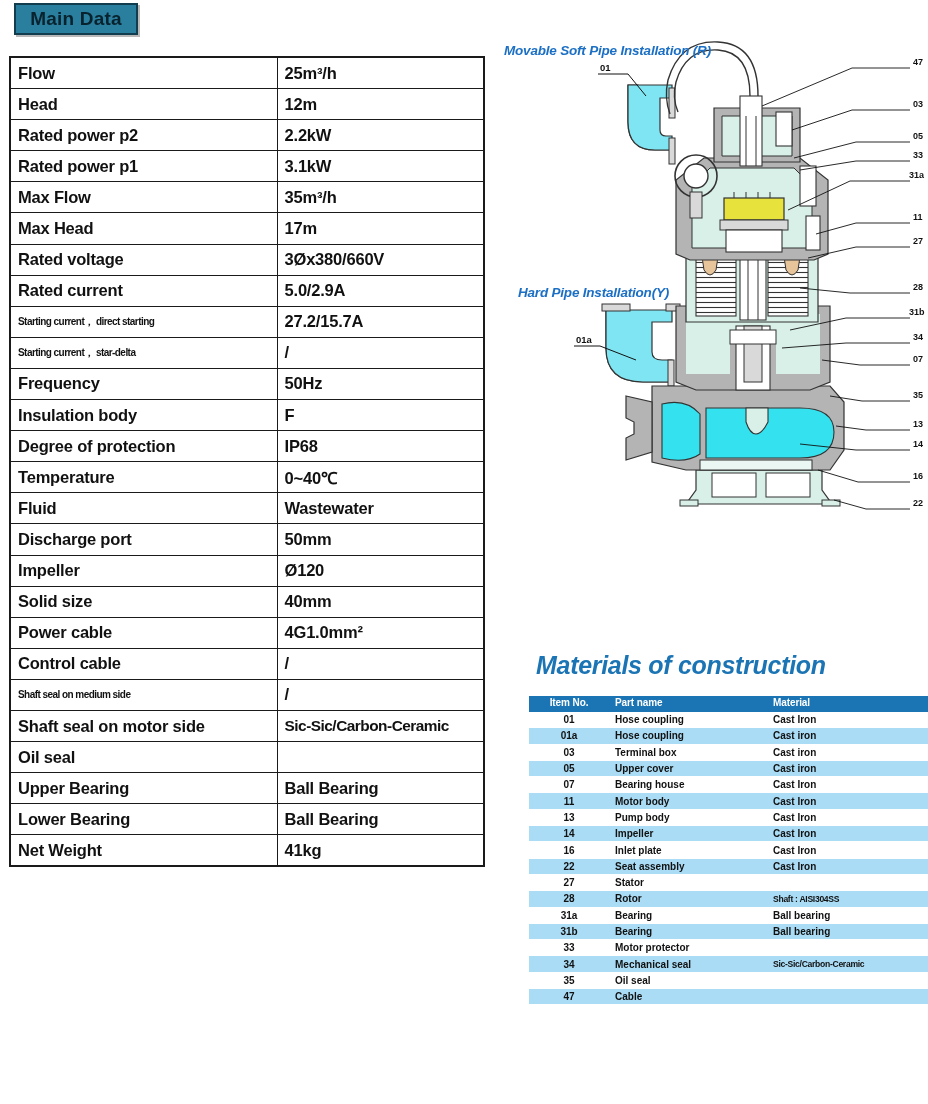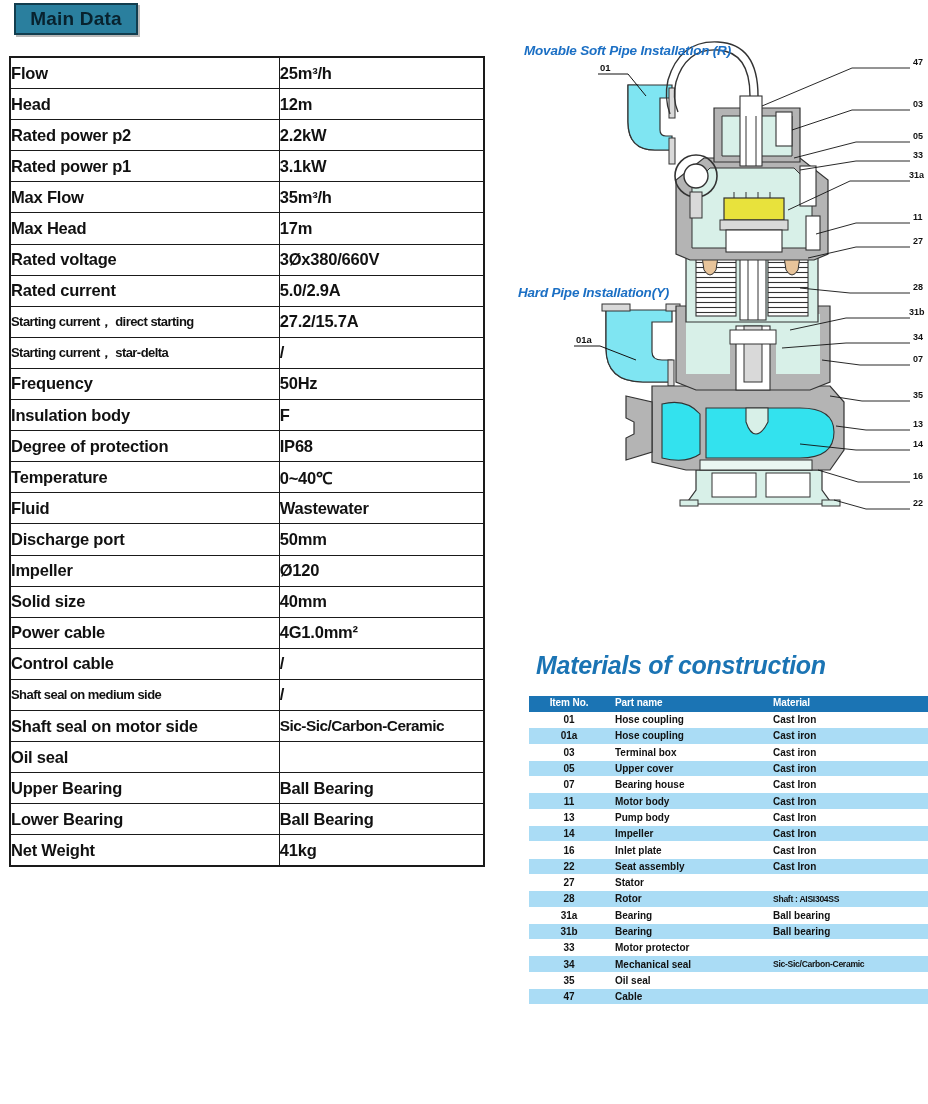--- a/index.html
+++ b/index.html
@@ -30,44 +30,44 @@
     border-collapse:collapse;
     border:2px solid #1a1a1a;
     background:#fff;
   }
   #main-data-table td{
     border:1px solid #1a1a1a;
     font-size:16.5px;
     font-weight:bold;
     color:#111;
     height:30.1px;
-    padding:0 0 0 0;
+    padding:0 0 0 7px;
     white-space:nowrap;
     overflow:hidden;
     letter-spacing:-.2px;
   }
   #main-data-table td.k{width:266px;}
   #main-data-table td.v{width:202px;}
-  #main-data-table td.k.tight{font-size:13px;letter-spacing:-.55px;}
+  #main-data-table td.k.tight{font-size:10px;letter-spacing:-.55px;}
   #main-data-table td.v.tight{font-size:15.4px;letter-spacing:-.5px;}
 
   
   #drawing{
     position:absolute;left:500px;top:30px;
     width:428px;height:520px;
   }
   .draw-title{
     position:absolute;
     font-size:13.5px;font-weight:bold;
     color:#1b6fc4;
     font-style:italic;
     letter-spacing:-.2px;
     white-space:nowrap;
   }
-  #title-soft{left:24px;top:13px;}
+  #title-soft{left:4px;top:13px;}
   #title-hard{left:18px;top:255px;}
 
   .callout-lbl{
     position:absolute;
     font-size:9px;font-weight:bold;color:#111;
     white-space:nowrap;
   }
 
   
   #materials-title{

